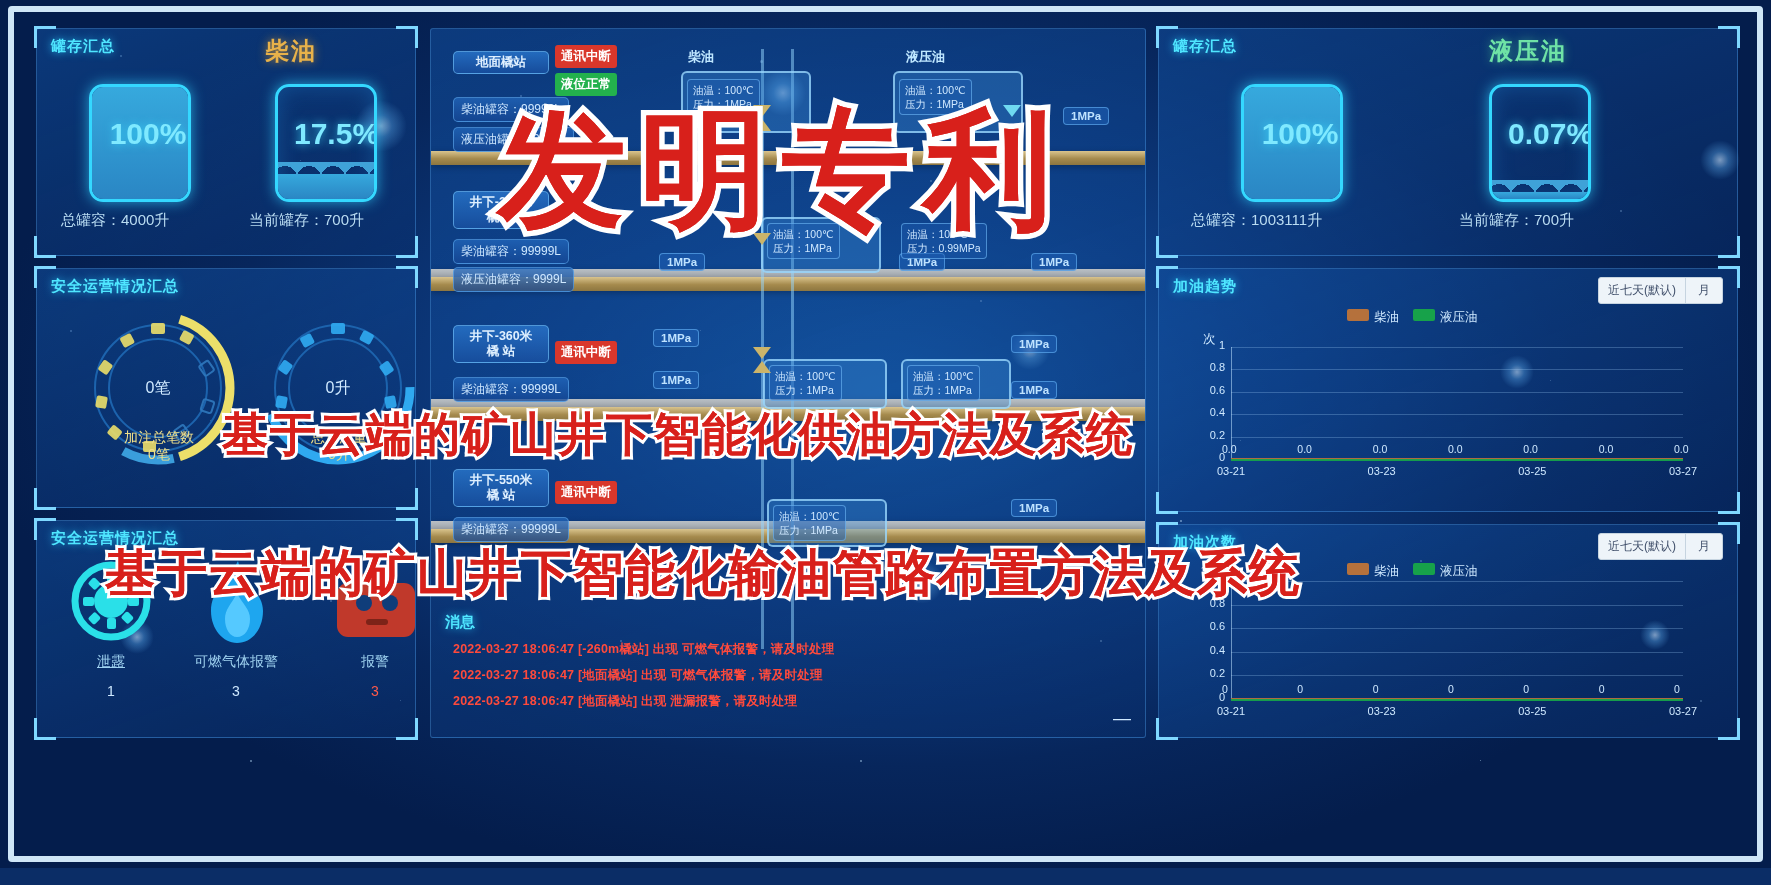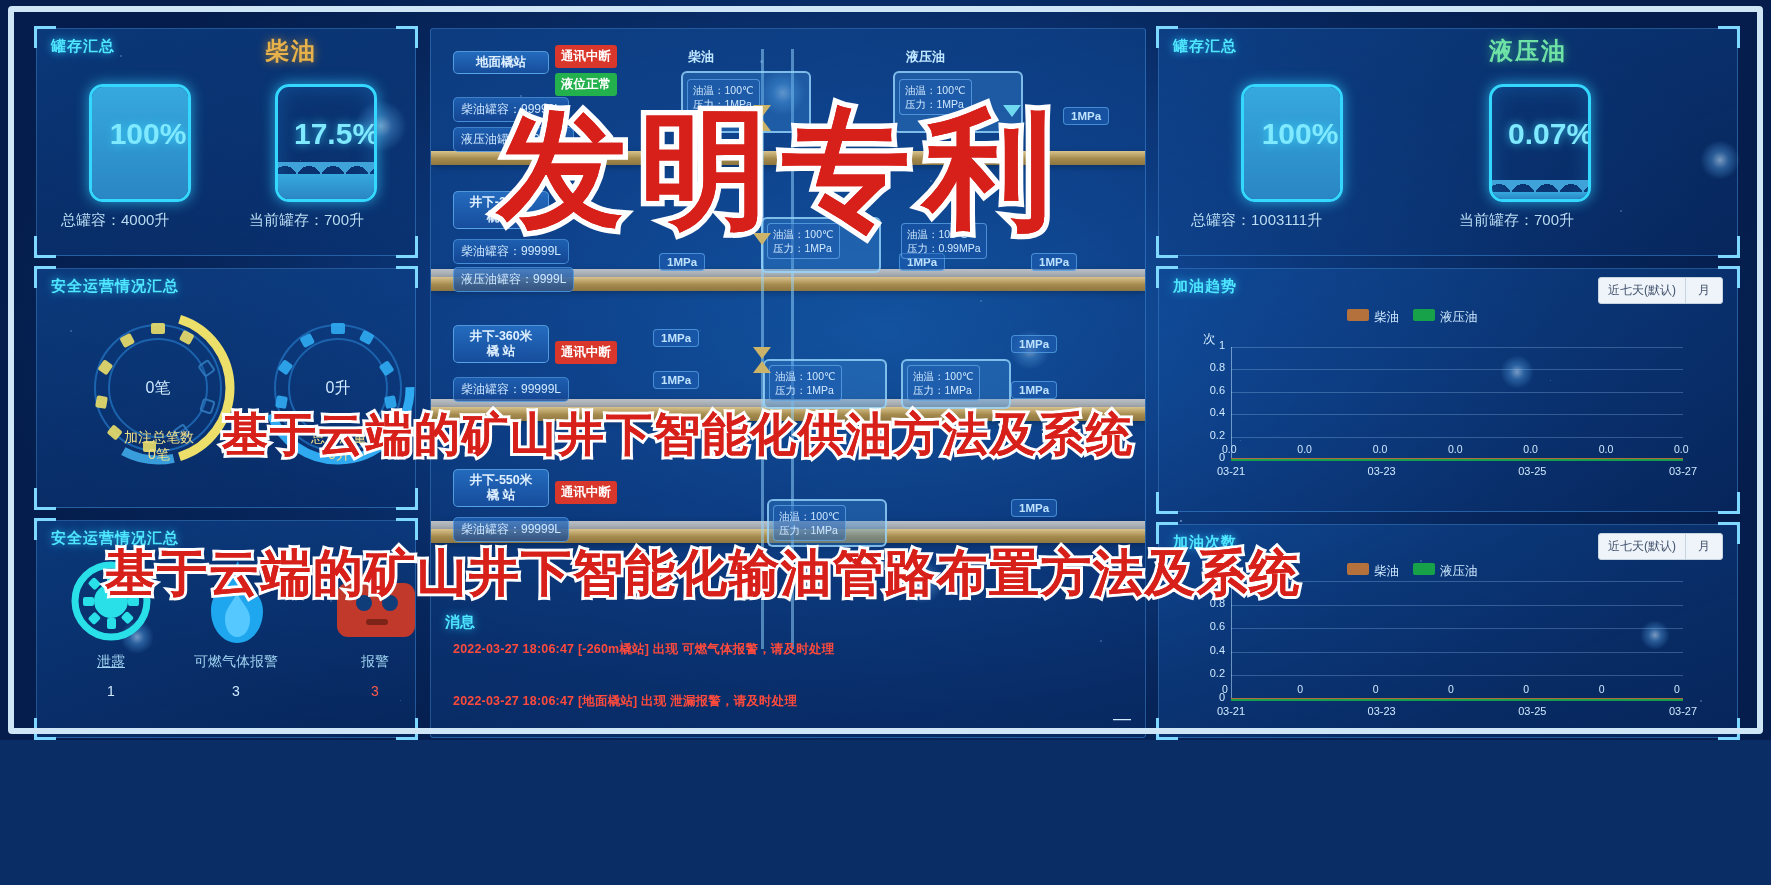--- a/index.html
+++ b/index.html
@@ -4,21 +4,21 @@
 <title>矿山井下智能化供油监控大屏</title>
 <style>
   * { box-sizing: border-box; margin:0; padding:0; }
   html,body { width:1771px; height:885px; overflow:hidden; }
   body {
     font-family: "Liberation Sans", "DejaVu Sans", sans-serif;
     background: #0b2d66;
     position:relative;
   }
   #stage {
-    position:absolute; inset:0; width:1771px; height:740px;
+    position:absolute; inset:0; width:1771px; height:868px;
     background:
       radial-gradient(ellipse 900px 500px at 50% 45%, #1763b4 0%, #0d3d84 40%, #07265c 75%, #041d4c 100%);
     overflow:hidden;
   }
   
   #outerframe{
     position:absolute; left:8px; top:6px; right:8px; bottom:6px;
     border:6px solid #cfe6f7; border-radius:4px; pointer-events:none; z-index:60;
   }
   .stars{ position:absolute; inset:0; pointer-events:none; }
@@ -415,20 +415,21 @@
     <div class="cap-tag" style="left:22px;top:488px;">柴油罐容：99999L</div>
     <div class="tankicon" style="left:336px;top:470px;width:120px;height:48px;"></div>
     <div class="oilbox" style="left:342px;top:476px;">
       <span>油温：100℃</span><br>
       <span>压力：1MPa</span>
     </div>
     <div class="mpa" style="left:580px;top:470px;">1MPa</div>
 
     <div class="msg-title" style="left:14px;top:584px;">消息</div>
     <div class="msg-row" style="left:22px;top:612px;">2022-03-27 18:06:47 [-260m橇站] 出现 可燃气体报警，请及时处理</div>
+    <div class="msg-row" style="left:22px;top:638px;">2022-03-27 18:06:47 [地面橇站] 出现 可燃气体报警，请及时处理</div>
     <div class="msg-row" style="left:22px;top:664px;">2022-03-27 18:06:47 [地面橇站] 出现 泄漏报警，请及时处理</div>
 
     <div class="minus" style="right:14px;bottom:8px;">—</div>
   </div>
 
   <div class="panel" style="left:1158px;top:28px;width:580px;height:228px;">
     <i class="corner c-tl"></i>
       <i class="corner c-tr"></i>
       <i class="corner c-bl"></i>
       <i class="corner c-br"></i>

